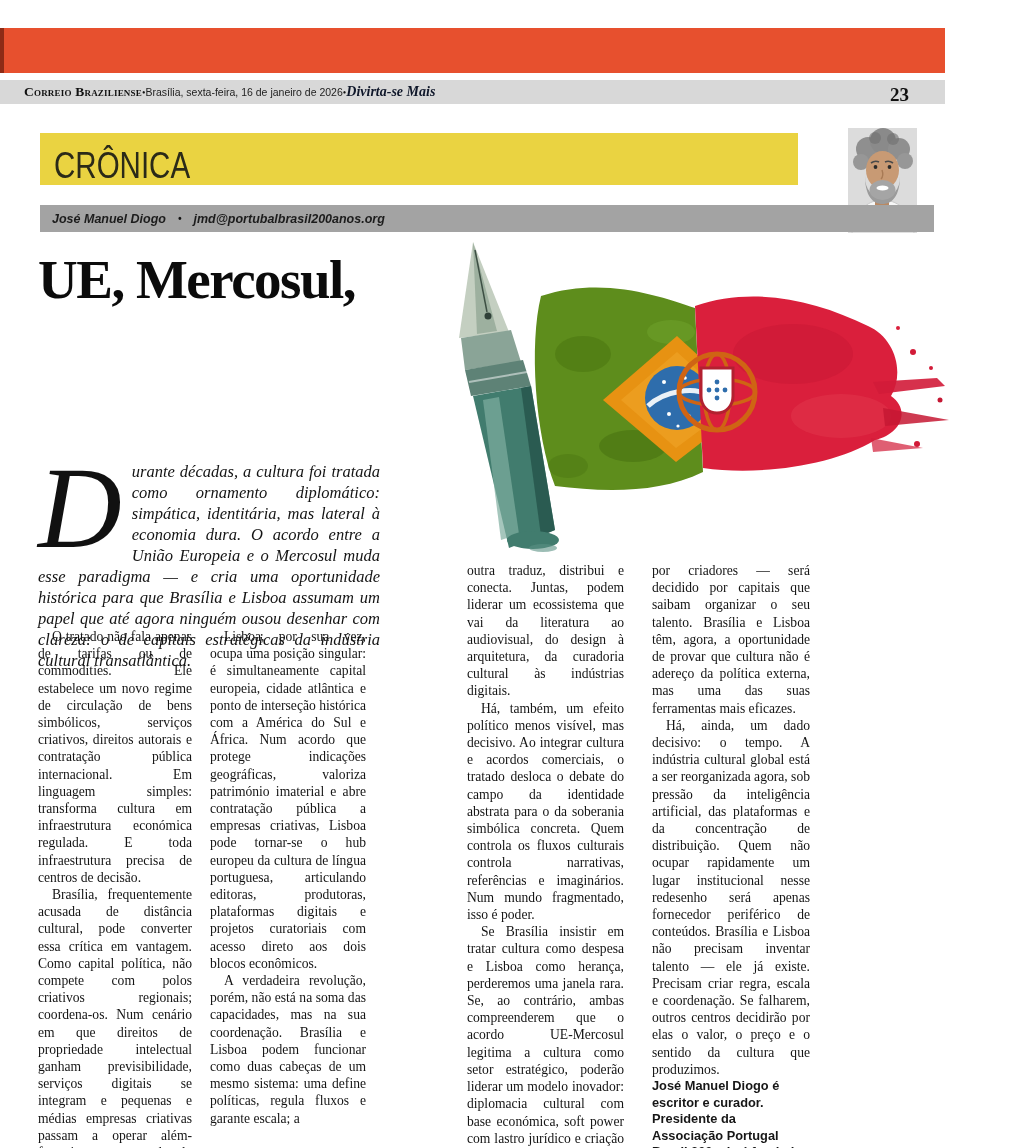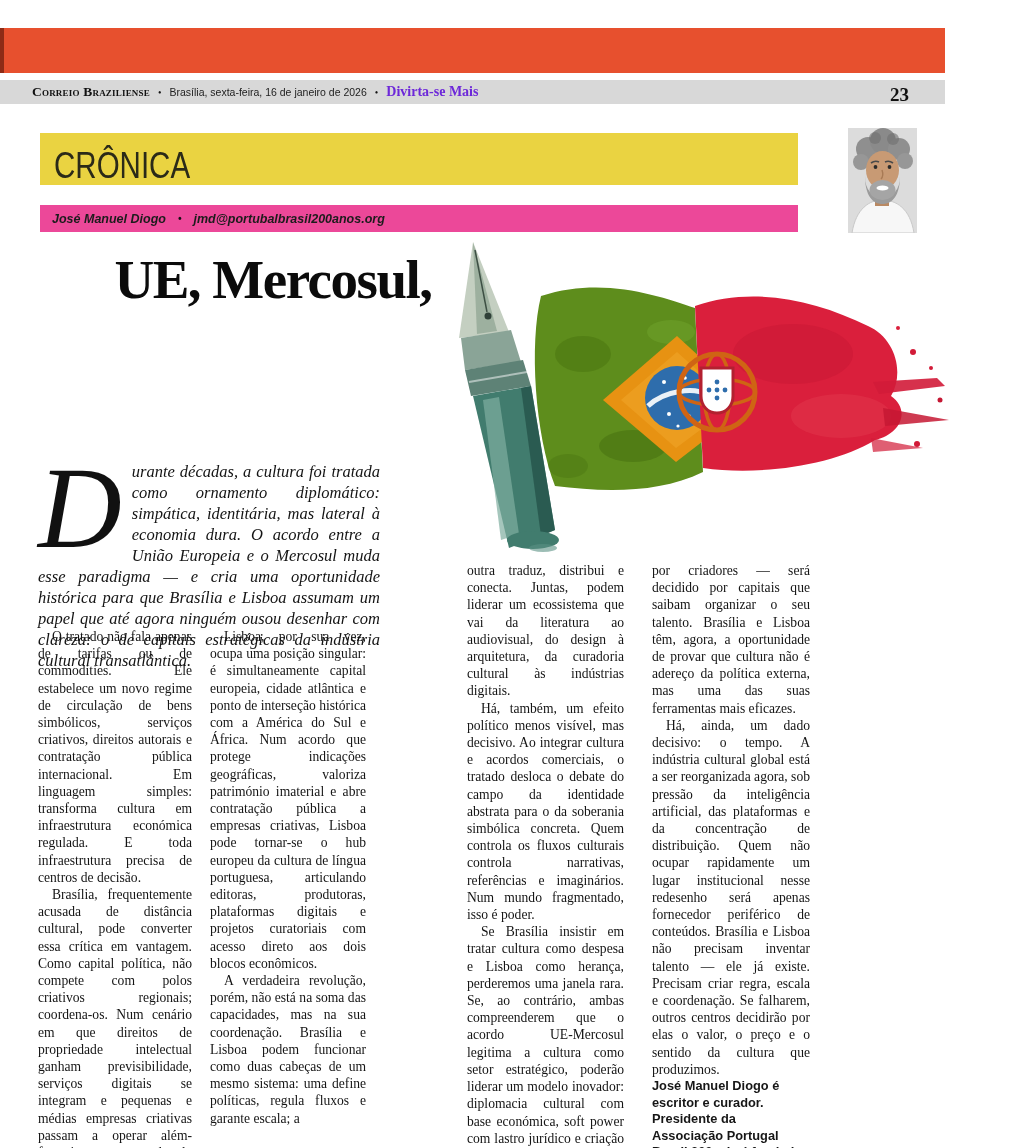--- a/index.html
+++ b/index.html
@@ -4,37 +4,37 @@
 <style>
   html,body{margin:0;padding:0;background:#ffffff;}
   .page{position:relative;width:1011px;height:1148px;background:#ffffff;overflow:hidden;
         font-family:"Liberation Serif",serif;color:#141414;}
 
   
   .topbar{position:absolute;left:0;top:28px;width:945px;height:45px;background:#e7502e;}
   .topbar-edge{position:absolute;left:0;top:0;width:4px;height:100%;background:#8e2b16;}
   .headerstrip{position:absolute;left:0;top:80px;width:945px;height:24px;background:#d8d8d8;
                display:flex;align-items:center;font-size:11.5px;}
-  .headerstrip .inner{padding-left:32px;display:flex;align-items:center;gap:8px;white-space:nowrap;}
+  .headerstrip .inner{padding-left:24px;display:flex;align-items:center;white-space:nowrap;}
   .paper-name{font-family:"Liberation Serif",serif;font-weight:bold;font-variant:small-caps;
               font-size:13.5px;letter-spacing:.2px;color:#111;}
   .date-line{font-family:"Liberation Sans",sans-serif;font-size:10.5px;color:#222;}
-  .section-name{font-family:"Liberation Serif",serif;font-weight:bold;
-                font-size:14px;color:#6d28d9;}
+  .section-name{font-family:"Liberation Serif",serif;font-weight:bold;font-style:italic;
+                font-size:14px;color:#0f172a;}
   .bullet{font-size:10px;color:#111;}
   .page-number{position:absolute;left:890px;top:4px;font-family:"Liberation Serif",serif;
                font-weight:bold;font-size:19px;color:#111;}
 
   
   .banner{position:absolute;left:40px;top:133px;width:758px;height:52px;background:#ead341;}
   .banner-title{position:absolute;left:14px;top:12px;font-family:"Liberation Sans",sans-serif;
                 font-size:36px;font-weight:400;color:#2b2a18;transform:scaleX(.82);
                 transform-origin:left center;letter-spacing:0;}
   .photo{position:absolute;left:848px;top:128px;width:69px;height:105px;background:#d8d8d8;overflow:hidden;}
-  .bylinestrip{position:absolute;left:40px;top:205px;width:758px;height:27px;background:#ec4899;
+  .bylinestrip{position:absolute;left:40px;top:205px;width:894px;height:27px;background:#a3a3a3;
                display:flex;align-items:center;}
   .bylinestrip .inner{padding-left:12px;display:flex;align-items:center;gap:12px;
                       font-family:"Liberation Sans",sans-serif;font-weight:bold;font-style:italic;
                       font-size:12.5px;color:#1c1c1c;}
 
   
   .headline{position:absolute;left:38px;top:246px;width:470px;
             font-family:"Liberation Serif",serif;font-weight:bold;color:#0b0b0b;
             font-size:55px;line-height:67px;letter-spacing:-1.5px;}
   .headline span{display:block;}
@@ -109,21 +109,21 @@
   </div>
 
   <div class="bylinestrip">
     <div class="inner">
       <span>José Manuel Diogo</span>
       <span class="bullet">•</span>
       <span>jmd@portubalbrasil200anos.org</span>
     </div>
   </div>
 
-  <h1 class="headline" style="margin:0;text-align:center;">
+  <h1 class="headline" style="margin:0;">
     <span>UE, Mercosul,</span>
   </h1>
 
   <div class="illo">
     <svg width="522" height="320" viewBox="0 0 522 320">
 
       <path d="M98,62 C160,42 216,62 252,74 L260,238 C215,260 160,258 112,252 C92,200 86,110 98,62 Z" fill="#5e8d1c"></path>
       <ellipse cx="140" cy="120" rx="28" ry="18" fill="#46700e" opacity=".45"></ellipse>
       <ellipse cx="190" cy="212" rx="34" ry="16" fill="#3f660c" opacity=".4"></ellipse>
       <ellipse cx="125" cy="232" rx="20" ry="12" fill="#46700e" opacity=".35"></ellipse>

